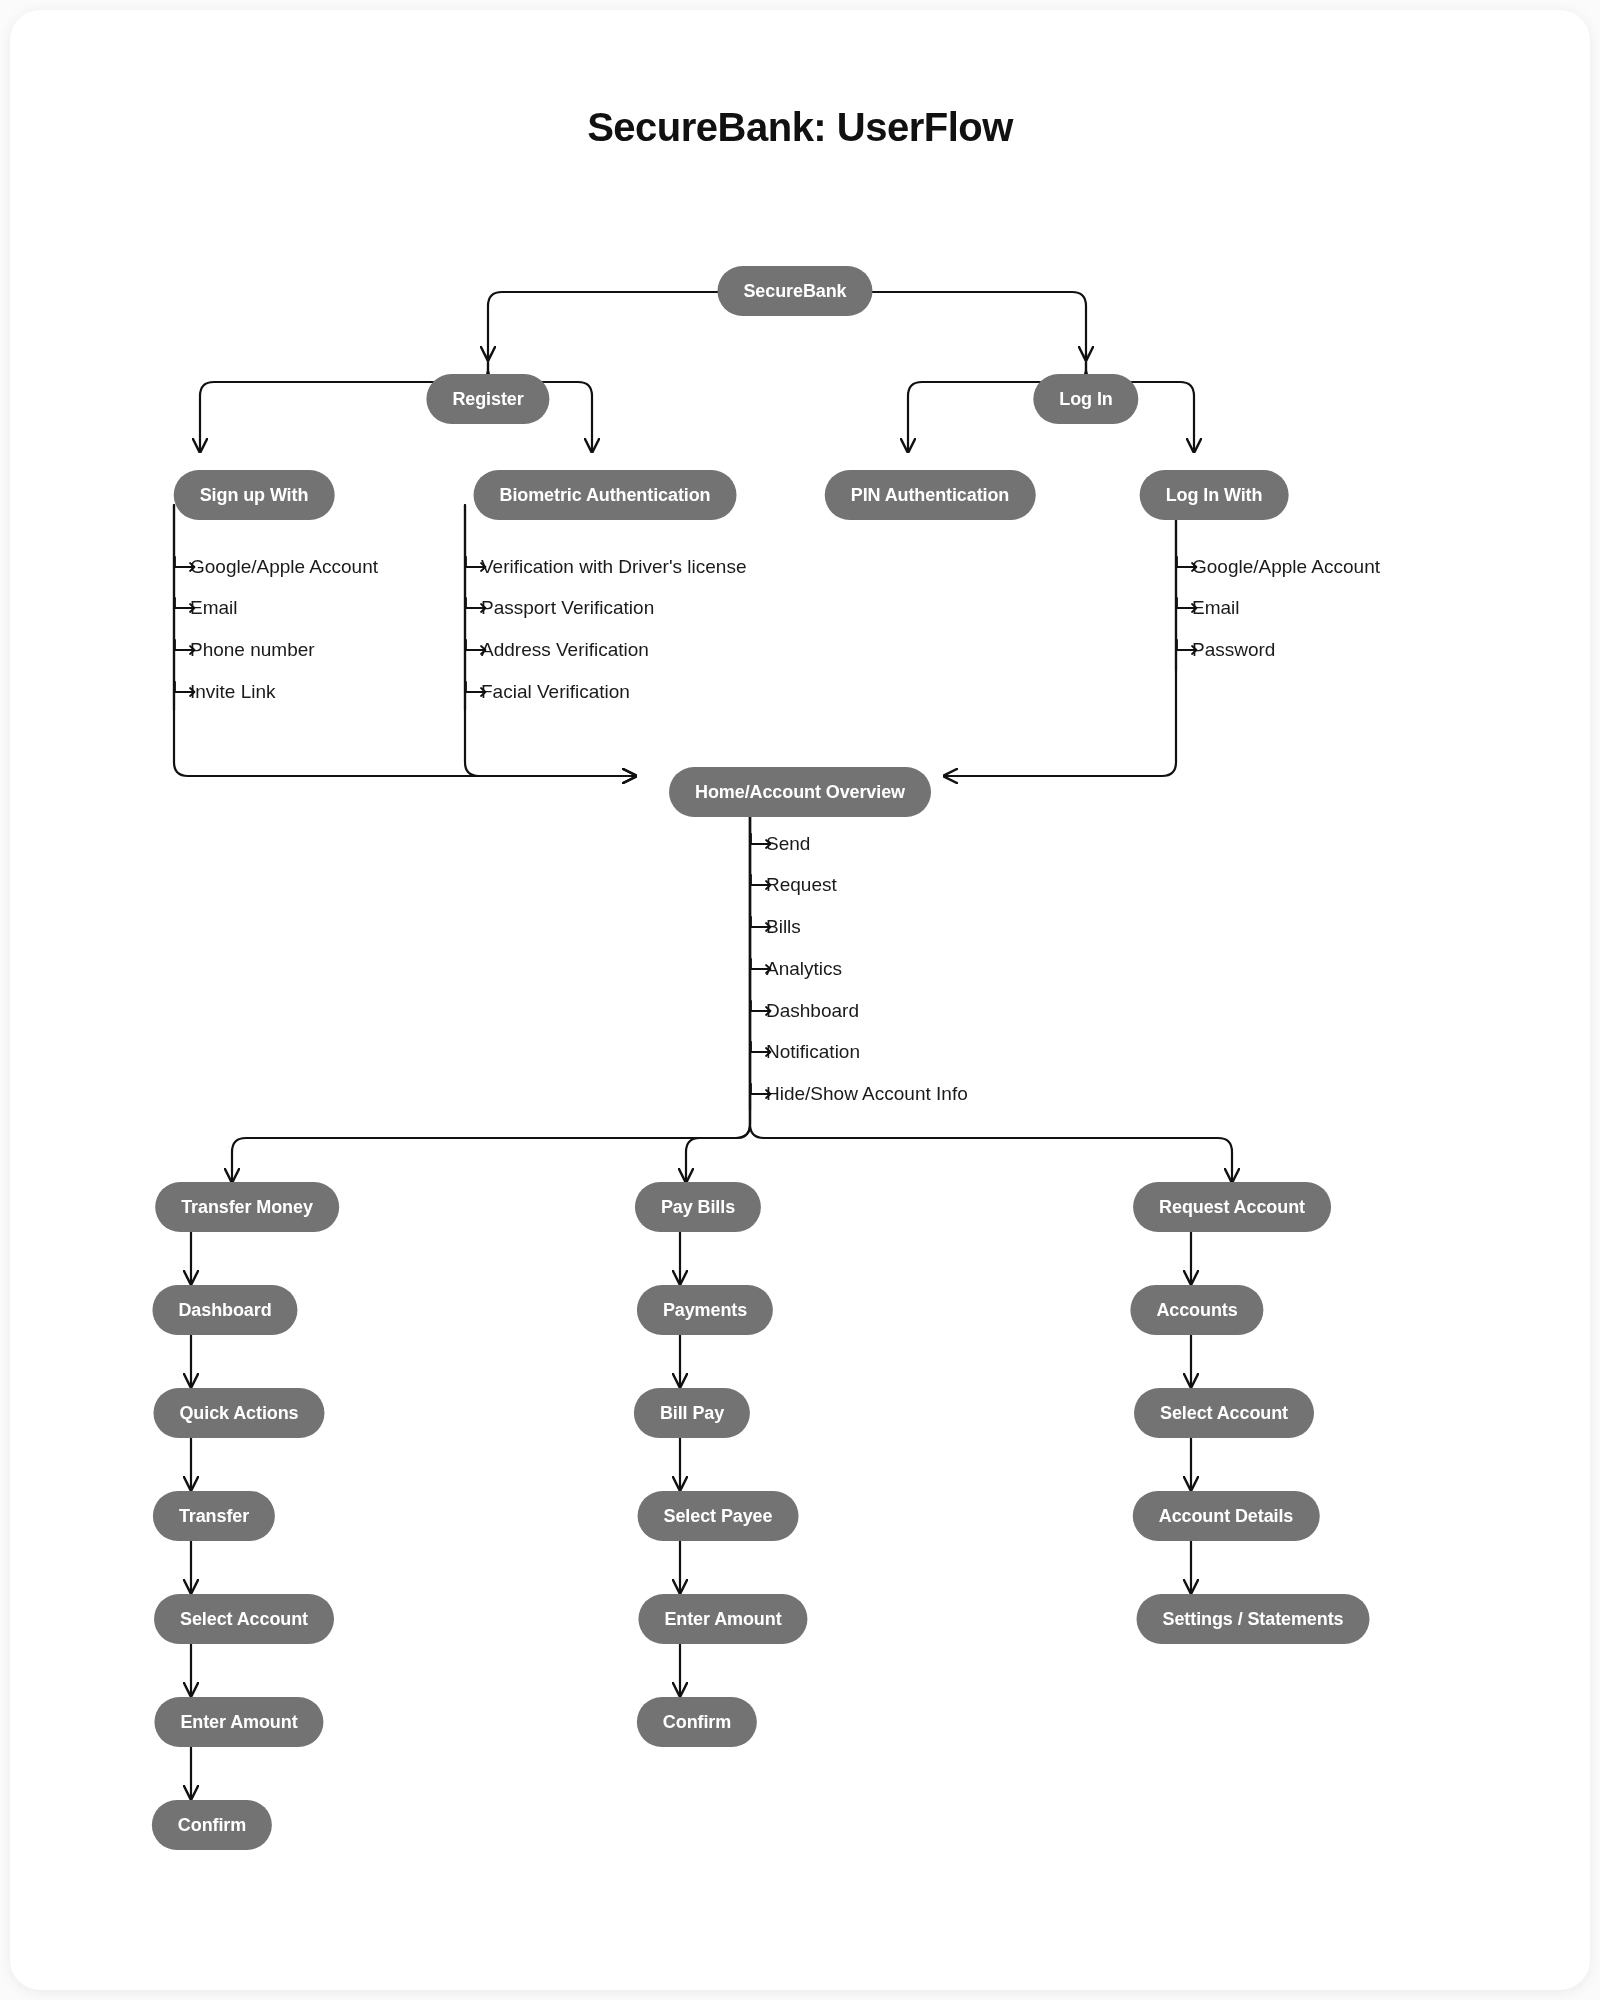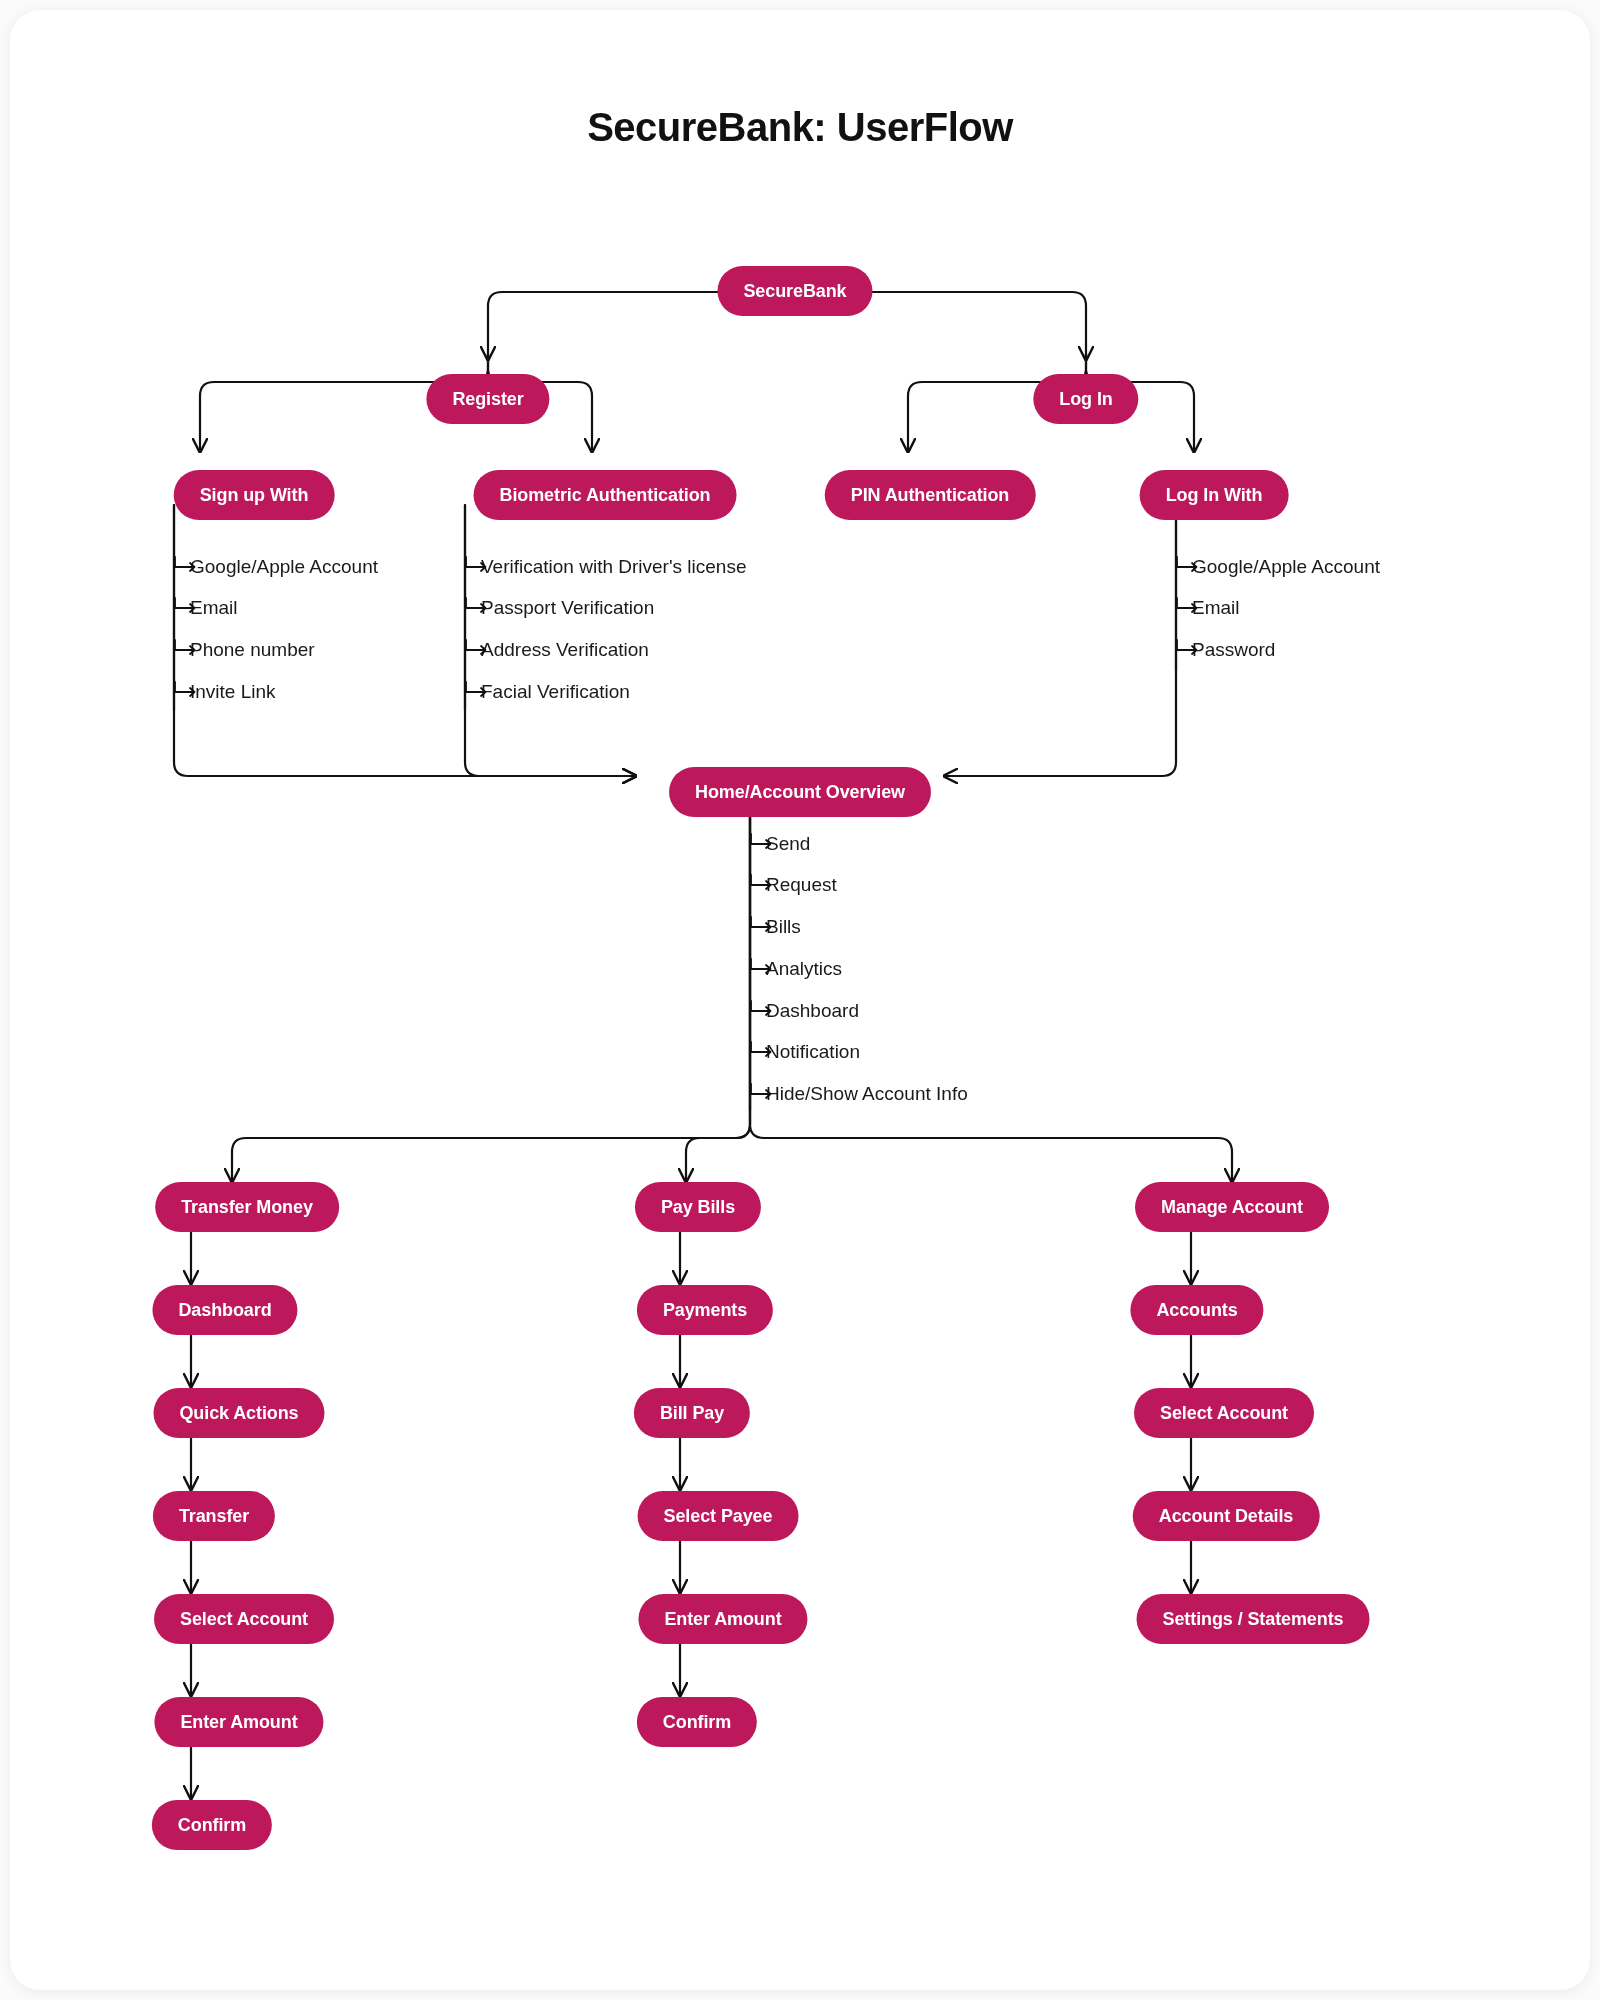--- a/index.html
+++ b/index.html
@@ -45,21 +45,21 @@
   #edges {
     position: absolute;
     left: 0;
     top: 0;
     width: 1580px;
     height: 1980px;
     pointer-events: none;
   }
   .node {
     position: absolute;
-    background: #be185d;
+    background: #737373;
     color: #ffffff;
     border-radius: 999px;
     font-size: 18px;
     font-weight: bold;
     display: flex;
     align-items: center;
     justify-content: center;
     box-sizing: border-box;
     height: 50px;
     padding: 0 26px;
@@ -156,21 +156,21 @@
 
     <div class="node" style="left:244px; top:460px;">Sign up With</div>
     <div class="node" style="left:595px; top:460px;">Biometric Authentication</div>
     <div class="node" style="left:920px; top:460px;">PIN Authentication</div>
     <div class="node" style="left:1204px; top:460px;">Log In With</div>
 
     <div class="node" style="left:790px; top:757px;">Home/Account Overview</div>
 
     <div class="node" style="left:237px; top:1172px;text-align:center;">Transfer Money</div>
     <div class="node" style="left:688px; top:1172px;">Pay Bills</div>
-    <div class="node" style="left:1222px; top:1172px;">Manage Account</div>
+    <div class="node" style="left:1222px; top:1172px;">Request Account</div>
 
     <div class="node" style="left:215px; top:1275px;">Dashboard</div>
     <div class="node" style="left:229px; top:1378px;">Quick Actions</div>
     <div class="node" style="left:204px; top:1481px;">Transfer</div>
     <div class="node" style="left:234px; top:1584px;">Select Account</div>
     <div class="node" style="left:229px; top:1687px;">Enter Amount</div>
     <div class="node" style="left:202px; top:1790px;">Confirm</div>
 
     <div class="node" style="left:695px; top:1275px;">Payments</div>
     <div class="node" style="left:682px; top:1378px;">Bill Pay</div>

